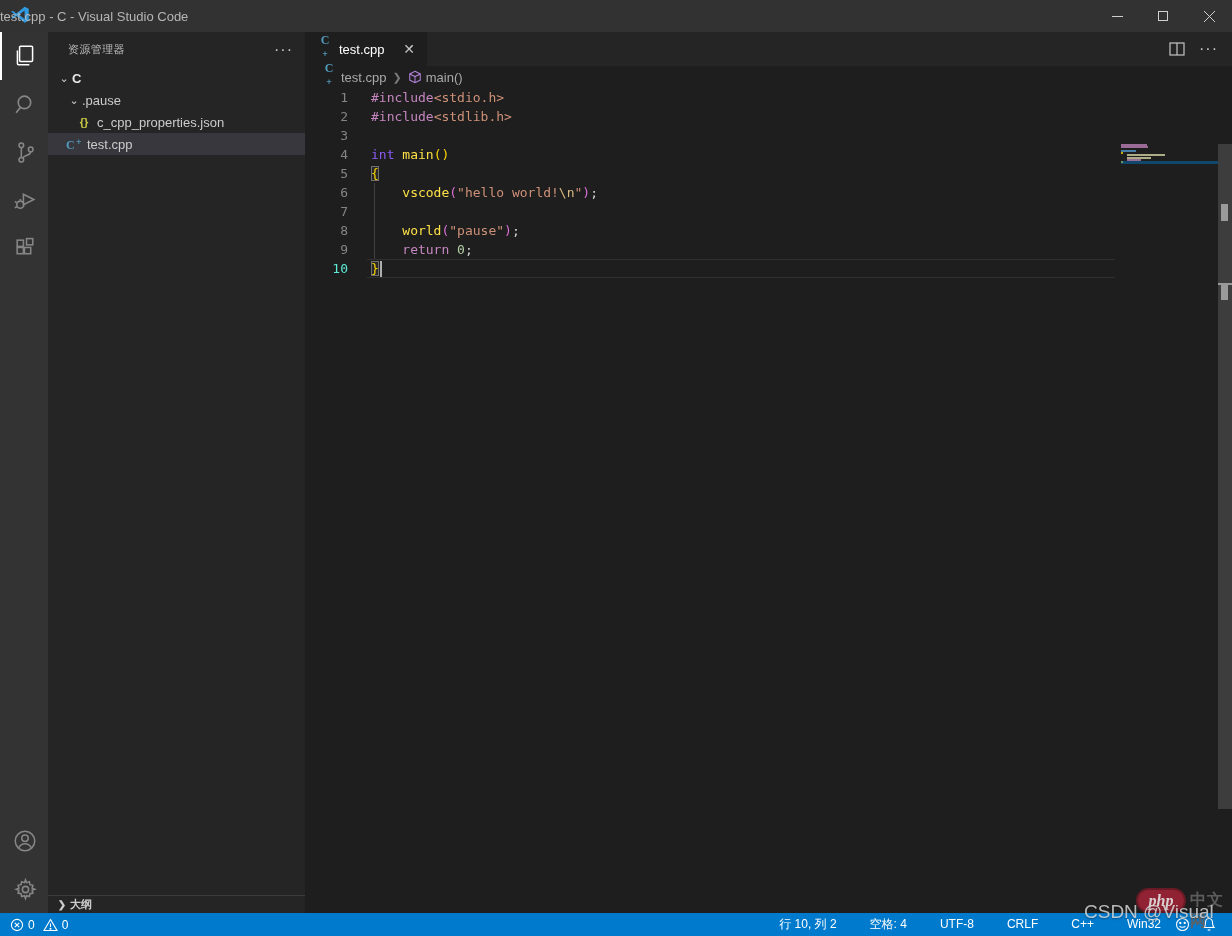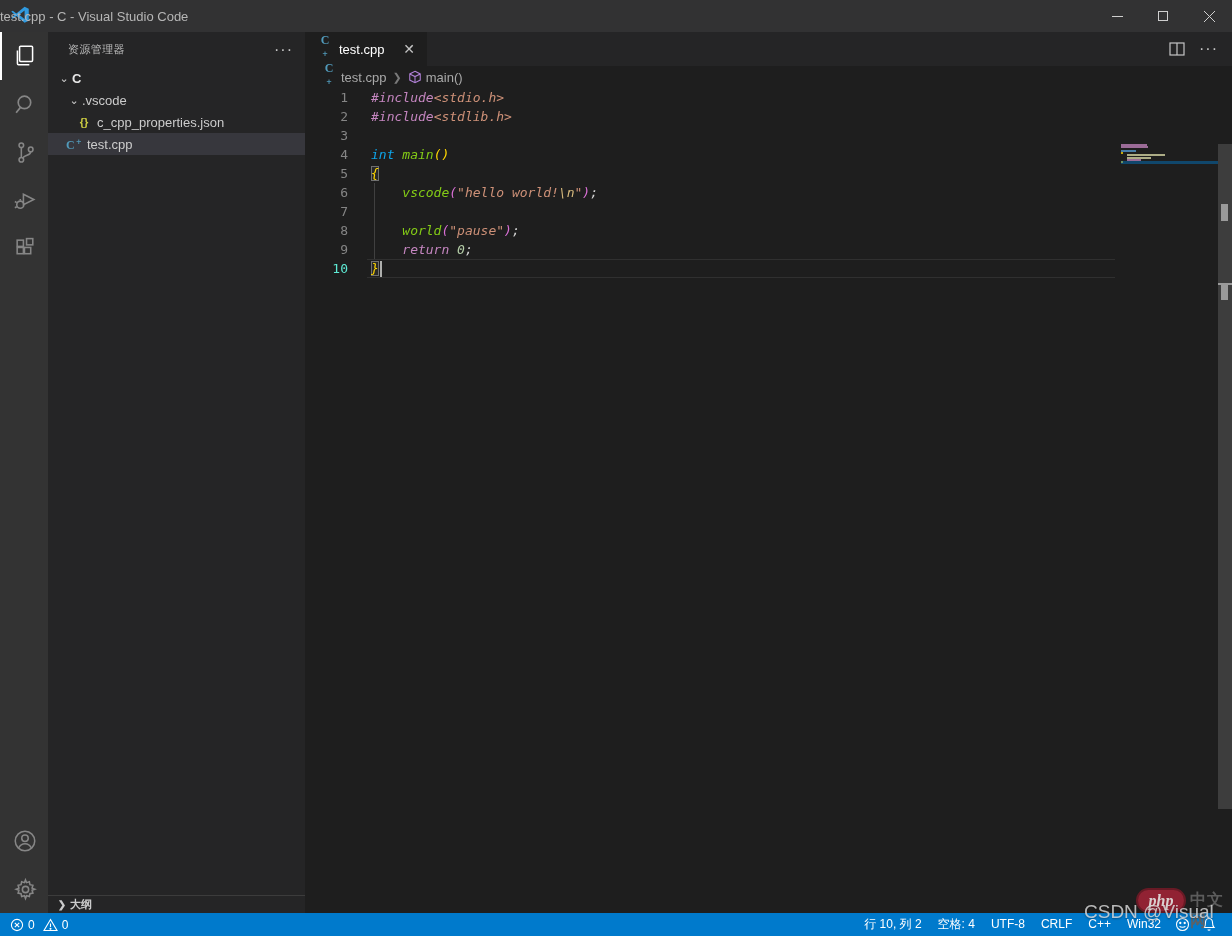--- a/index.html
+++ b/index.html
@@ -49,45 +49,45 @@
   .tab-close { margin-left:auto; color:#c5c5c5; font-size:14px; width:20px; text-align:center; border-radius:3px; }
   .editor-actions { margin-left:auto; display:flex; align-items:center; gap:14px; padding-right:14px; color:#c5c5c5; }
   .breadcrumb { height:22px; display:flex; align-items:center; padding-left:16px; font-size:13px; color:#a9a9a9; gap:4px; }
   .breadcrumb .sep { color:#7a7a7a; font-size:11px; margin:0 2px; }
   .bc-item { display:flex; align-items:center; gap:4px; }
 
   
   .code-region { position:relative; flex:1; font-family:"DejaVu Sans Mono", monospace; font-size:13px; }
   .code-line { height:19px; line-height:19px; display:flex; white-space:pre; position:relative; }
   .gutter { width:43px; text-align:right; color:#858585; flex:0 0 43px; user-select:none; }
-  .code-text { padding-left:23px; color:#d4d4d4;font-style:italic; }
+  .code-text { padding-left:23px; color:#d4d4d4; }
   .code-line.current .gutter { color:#5eead4; }
   .cur-line-box { position:absolute; left:62px; width:748px; top:0; height:19px; border-top:1px solid #303030; border-bottom:1px solid #303030; pointer-events:none; }
   .tok-kw{color:#C586C0} .tok-str{color:#CE9178} .tok-esc{color:#D7BA7D}
-  .tok-type{color:#0ea5e9} .tok-fn{color:#84cc16} .tok-num{color:#B5CEA8}
+  .tok-type{color:#8b5cf6} .tok-fn{color:#fde047} .tok-num{color:#B5CEA8}
   .tok-br1{color:#FFD700} .tok-br2{color:#DA70D6} .tok-plain{color:#d4d4d4}
   .tok-match{ box-shadow:inset 0 0 0 1px rgba(150,150,150,.65); background:rgba(90,90,90,.18); }
   .cursor { display:inline-block; width:2px; height:17px; background:#aeafad; vertical-align:middle; margin-left:1px; }
   .indent-guide { position:absolute; left:69px; top:95px; height:76px; width:1px; background:#404040; pointer-events:none; }
 
   
   .minimap { position:absolute; top:56px; right:14px; width:97px; height:760px; }
   .mm-bar { position:absolute; height:2px; opacity:.75; }
   .mm-curline { position:absolute; left:0; width:97px; height:3px; background:rgba(0,122,204,.45); }
   .scrollbar { position:absolute; top:56px; right:0; width:14px; bottom:0; }
   .sb-thumb { position:absolute; left:0; width:14px; top:0; height:665px; background:rgba(121,121,121,.35); }
   .sb-mark1 { position:absolute; left:3px; width:7px; top:60px; height:17px; background:#9a9a9a; }
   .sb-mark2-line { position:absolute; left:0; width:14px; top:139px; height:2px; background:#9a9a9a; }
   .sb-mark2 { position:absolute; left:3px; width:7px; top:141px; height:15px; background:#9a9a9a; }
 
   
   .statusbar { background:#007acc; color:#ffffff; display:flex; align-items:center; font-size:12px; padding:0 10px; position:relative; }
   .status-left { display:flex; align-items:center; gap:4px; }
   .status-left svg { display:block; }
-  .status-right { margin-left:auto; display:flex; gap:0; }
+  .status-right { margin-left:auto; display:flex; gap:17px; }
   .st-item { padding:0 8px; height:23px; line-height:23px; cursor:pointer; }
   .st-icon { padding:0 6px; display:flex; align-items:center; height:23px; }
 
   
   .wm { position:absolute; z-index:10; pointer-events:none; }
   .wm-php { left:1136px; top:888px; width:50px; height:25px; background:#9b2335; border:2px solid #6f1a26; border-radius:13px; color:#eadfdf; font-style:italic; font-weight:bold; font-size:16px; display:flex; align-items:center; justify-content:center; font-family:"Liberation Serif", serif; opacity:.92; }
   .wm-zh { left:1190px; top:890px; font-size:16px; font-weight:bold; color:rgba(96,96,96,.95); letter-spacing:1px; }
   .wm-csdn { left:1084px; top:901px; font-size:19px; color:rgba(225,225,225,.8); text-shadow:0 1px 2px rgba(0,0,0,.35); }
 </style>
 </head>
@@ -178,21 +178,21 @@
         <span>资源管理器</span>
         <span class="sb-actions">···</span>
       </div>
       <div class="tree" id="file-tree">
           <div class="tree-row" style="padding-left: 8px;">
             <span class="tw">⌄</span>
             <span class="root-label">C</span>
           </div>
           <div class="tree-row" style="padding-left: 18px;">
             <span class="tw">⌄</span>
-            <span>.vscode</span>
+            <span>.pause</span>
           </div>
           <div class="tree-row" style="padding-left: 28px;">
             <span class="ficon json">{}</span>
             <span>c_cpp_properties.json</span>
           </div>
           <div class="tree-row selected" style="padding-left: 18px;">
             <span class="ficon cpp">C<sup style="font-size:8px">＋</sup></span>
             <span>test.cpp</span>
           </div>
         </div>

